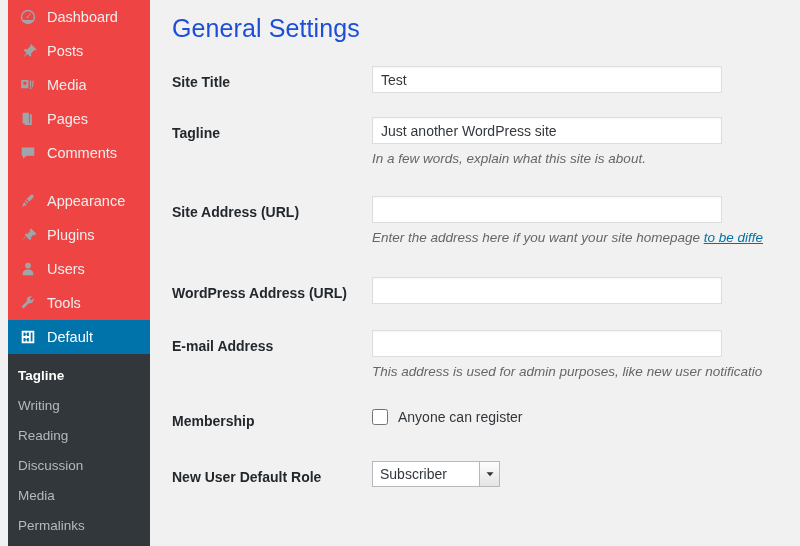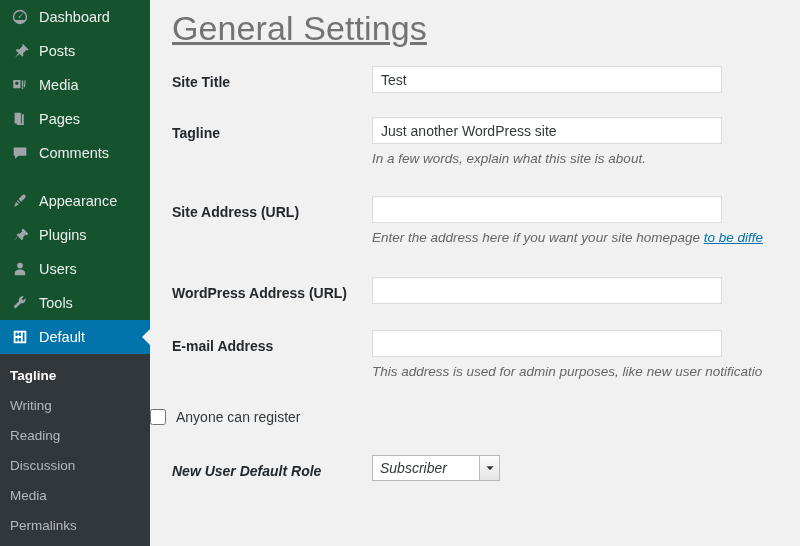--- a/index.html
+++ b/index.html
@@ -17,25 +17,25 @@
   #app {
     position: relative;
     width: 800px;
     height: 546px;
     overflow: hidden;
   }
 
   
   #sidebar {
     position: absolute;
-    left: 0;
+    left: 8px;
     top: 0;
     width: 150px;
     height: 546px;
-    background: #14532d;
+    background: #ef4444;
     overflow: hidden;
   }
   .menu-group { padding: 0; }
   .menu-gap { height: 14px; }
 
   .menu-item {
     position: relative;
     display: flex;
     align-items: center;
     height: 34px;
@@ -105,26 +105,25 @@
     left: 150px;
     top: 0;
     width: 650px;
     height: 546px;
     background: #f1f1f1;
     overflow: hidden;
   }
   #page-title {
     margin: 0;
     padding: 12px 0 0 22px;
-    font-size: 34px;
+    font-size: 25px;
     font-weight: normal;
     line-height: 32px;
-    color: #737373;
+    color: #1d4ed8;
     letter-spacing: 0.1px;
-    text-decoration: underline;
   }
 
   .form-table {
     margin-top: 10px;
     width: 650px;
   }
   .form-row {
     position: relative;
     display: flex;
     align-items: flex-start;
@@ -144,21 +143,21 @@
     min-width: 0;
   }
 
   
   .row-site-title   { padding-top: 12px; }
   .row-tagline      { padding-top: 24px; }
   .row-wp-url       { padding-top: 30px; }
   .row-site-url     { padding-top: 28px; }
   .row-email        { padding-top: 26px; }
   .row-membership   { padding-top: 28px; }
-  .row-role         { padding-top: 30px; font-style: italic; }
+  .row-role         { padding-top: 30px; }
 
   .row-site-title .row-label  { padding-top: 6px; }
   .row-tagline .row-label     { padding-top: 6px; }
   .row-wp-url .row-label      { padding-top: 6px; }
   .row-site-url .row-label    { padding-top: 6px; }
   .row-email .row-label       { padding-top: 6px; }
   .row-membership .row-label  { padding-top: 2px; }
   .row-role .row-label        { padding-top: 6px; }
 
   .text-input {
@@ -404,20 +403,21 @@
 
       <div class="form-row row-email">
         <div class="row-label">E-mail Address</div>
         <div class="row-field">
           <input class="text-input" type="text" value="" style="">
           <p class="description">This address is used for admin purposes, like new user notificatio</p>
         </div>
       </div>
 
       <div class="form-row row-membership">
+        <div class="row-label">Membership</div>
         <div class="row-field">
           <label class="checkbox-line">
             <input class="wp-checkbox" type="checkbox" style="">
             <span class="checkbox-label">Anyone can register</span>
           </label>
         </div>
       </div>
 
       <div class="form-row row-role">
         <div class="row-label">New User Default Role</div>

